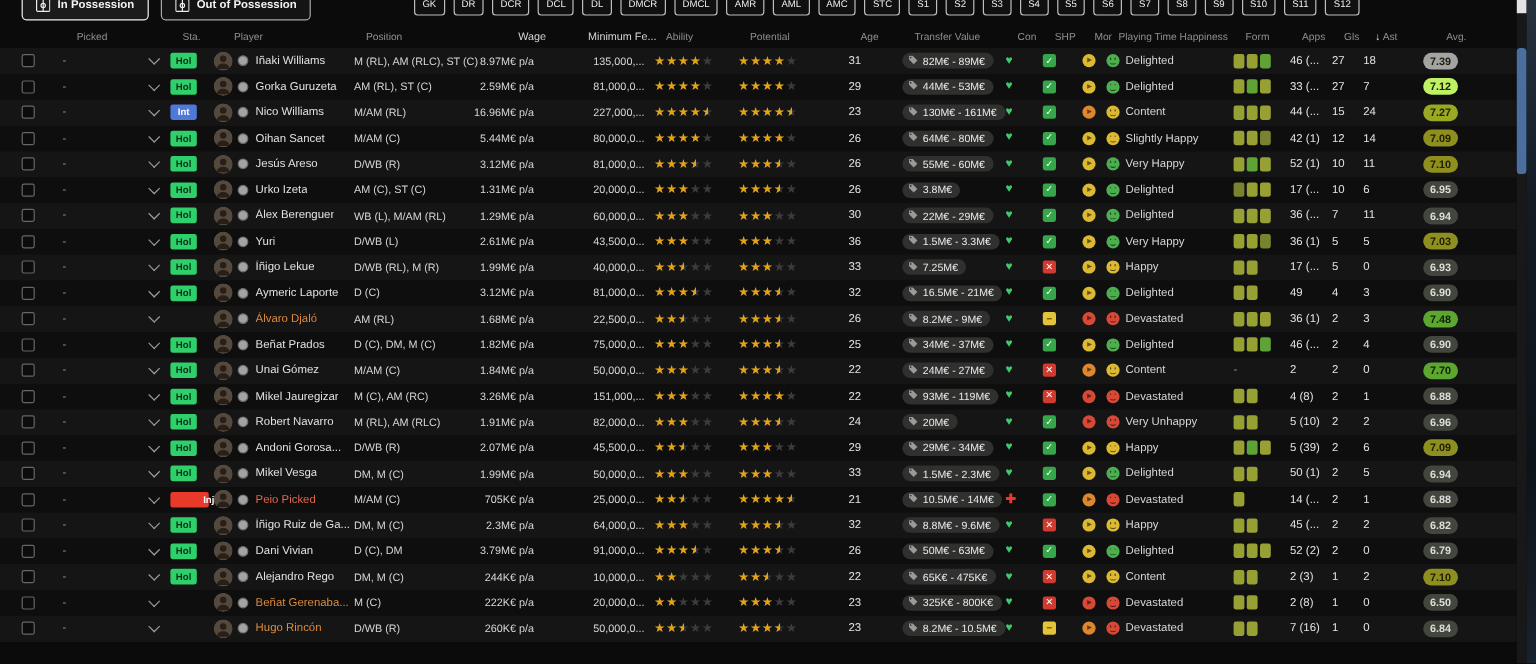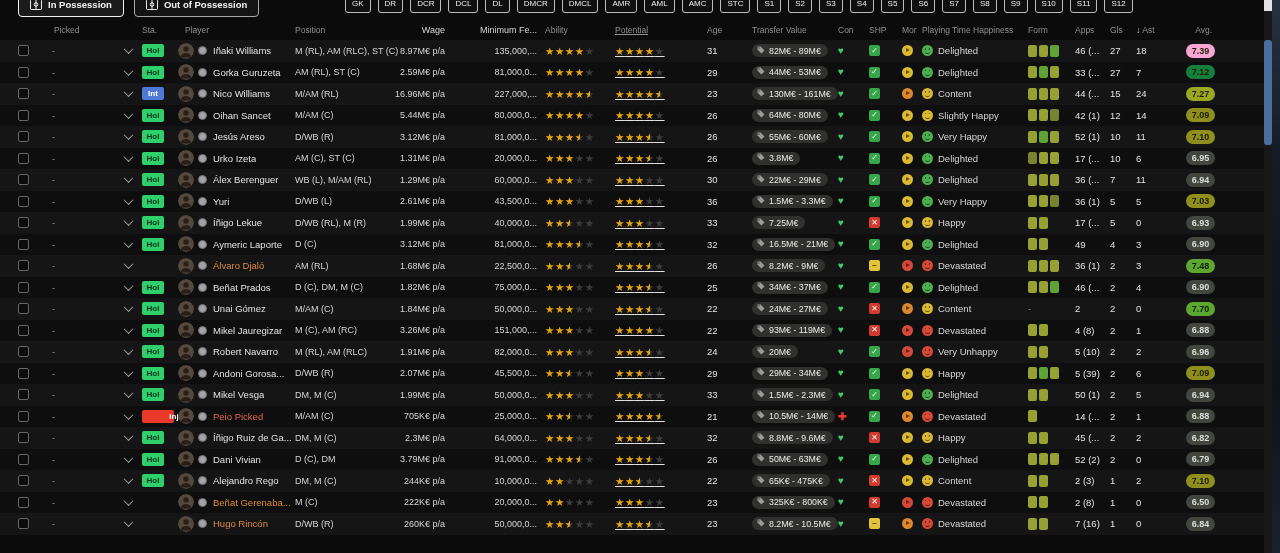--- a/index.html
+++ b/index.html
@@ -15,35 +15,35 @@
           border:1px solid #a8a8a8; border-radius:4px; background:#141414;
           font-size:9.5px; font-weight:bold; color:#f3f3f3; white-space:nowrap; }
   .ptab.active { border-color:#f2f2f2; background:#1b1b1b; }
   .ptab-ic { display:flex; align-items:center; }
   .chips { position:absolute; left:345px; top:-7px; display:flex; gap:7px; }
   .chip { height:20px; display:flex; align-items:center; padding:0 6px;
           border:1px solid #bdbdbd; border-radius:3px; background:#101010;
           font-size:8px; color:#ededed; white-space:nowrap; }
 
   
-  .thead { position:absolute; top:20px; left:0; width:1264px; height:20px; padding-left:18px;
+  .thead { position:absolute; top:20px; left:10px; width:1264px; height:20px; padding-left:18px;
            display:grid; grid-template-columns:var(--grid); align-items:center;
            font-size:8.5px; color:#8f8f8f; }
   .tbody { position:absolute; top:40px; left:0; width:1264px; }
   .trow  { height:21.5px; padding-left:18px; display:grid; grid-template-columns:var(--grid);
            align-items:center; font-size:9.5px; }
   .trow:nth-child(odd)  { background:#151515; }
   .trow:nth-child(even) { background:#0e0e0e; }
   .c, .hc { display:flex; align-items:center; min-width:0; white-space:nowrap; }
   .hc span { white-space:nowrap; }
 
   .col-wage, .col-minfee { justify-content:flex-end; }
   .col-wage span, .col-minfee span, .pos { font-size:9px; color:#d6d6d6; }
   .col-ability   { padding-left:8px; }
-  .col-potential { padding-left:5px;text-decoration:underline; }
+  .col-potential { padding-left:5px; }
   .col-age       { padding-left:7px; }
   .col-value     { padding-left:12px; }
   .col-con       { padding-left:5px; }
   .col-shp       { padding-left:6px; }
   .col-mor       { padding-left:6px; }
   .col-happiness { padding-left:2px; }
   .col-form      { padding-left:5px; }
   .col-apps      { padding-left:5px; }
   .col-gls       { padding-left:5px; }
   .col-ast       { padding-left:6px; }
@@ -299,21 +299,21 @@
       <div class="c col-apps">
         <span>46 (...</span>
       </div>
       <div class="c col-gls">
         <span>27</span>
       </div>
       <div class="c col-ast">
         <span>18</span>
       </div>
       <div class="c col-avg">
-        <span class="avg" style="background: #f9a8d4; color: rgb(29, 32, 4);">7.39</span>
+        <span class="avg" style="background: #a3a3a3; color: rgb(29, 32, 4);">7.39</span>
       </div>
     </div>
     <div class="trow">
       <div class="c col-cb">
         <div class="cb"></div>
       </div>
       <div class="c col-picked">
         <span class="dim">-</span>
       </div>
       <div class="c col-chev">
@@ -397,21 +397,21 @@
       <div class="c col-apps">
         <span>33 (...</span>
       </div>
       <div class="c col-gls">
         <span>27</span>
       </div>
       <div class="c col-ast">
         <span>7</span>
       </div>
       <div class="c col-avg">
-        <span class="avg" style="background: #15803d; color: rgb(32, 32, 4);">7.12</span>
+        <span class="avg" style="background: #bef264; color: rgb(32, 32, 4);">7.12</span>
       </div>
     </div>
     <div class="trow">
       <div class="c col-cb">
         <div class="cb"></div>
       </div>
       <div class="c col-picked">
         <span class="dim">-</span>
       </div>
       <div class="c col-chev">

